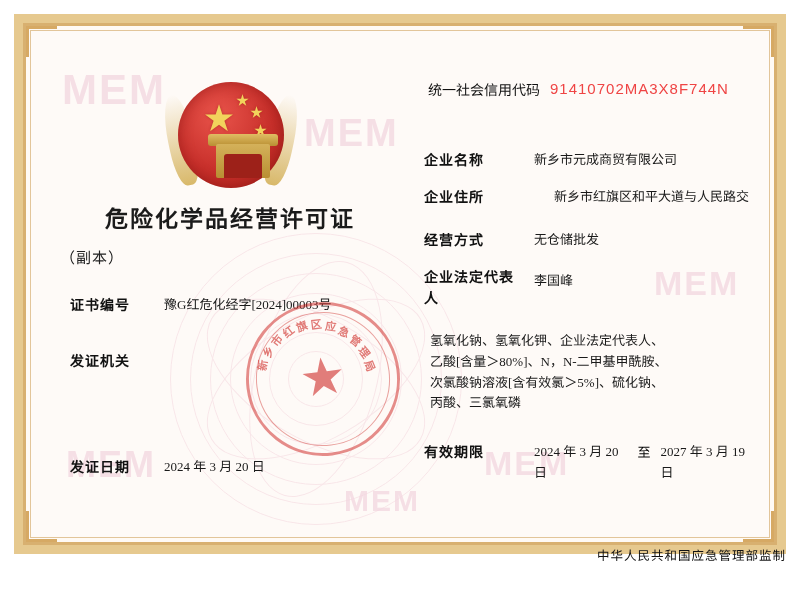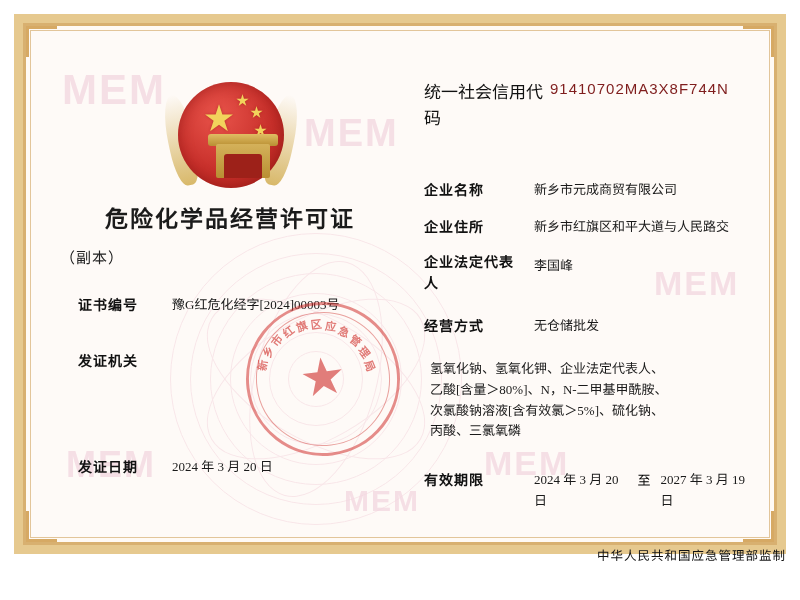--- a/index.html
+++ b/index.html
@@ -179,21 +179,21 @@
     width: 340px;
     text-align: left;
     font-size: 15px;
     color: #222;
     letter-spacing: 1px;
   }
 
   
   .left-fields {
     position: absolute;
-    left: 64px;
+    left: 56px;
     top: 280px;
     width: 330px;
   }
   .lf-row {
     display: flex;
     align-items: flex-start;
     margin-bottom: 36px;
   }
   .lf-label {
     width: 86px;
@@ -234,27 +234,28 @@
     font-size: 13px;
     color: #1a1a1a;
     line-height: 1.6;
     padding-left: 6px;
   }
   .rf-row.tall { margin-bottom: 14px; }
   .rf-code {
     font-family: "Liberation Sans", sans-serif;
     font-size: 15px;
     letter-spacing: 1px;
-    color: #7f1d1d;
+    color: #ef4444;
     padding-left: 6px;
   }
   .rf-small-label {
-    font-size: 17px;
+    font-size: 14px;
     font-weight: normal;
     letter-spacing: 0;
+    text-align: center;
   }
 
   .validity-row {
     display: flex;
     align-items: flex-start;
   }
   .validity-sep {
     margin: 0 10px;
     font-size: 13px;
   }
@@ -406,35 +407,35 @@
     <div class="rf-row">
       <div class="rf-label rf-small-label" style="width:120px;flex:0 0 120px;">统一社会信用代码</div>
       <div class="rf-code">91410702MA3X8F744N</div>
     </div>
 
     <div class="rf-row" style="margin-top:49px;">
       <div class="rf-label">企业名称</div>
       <div class="rf-value">新乡市元成商贸有限公司</div>
     </div>
 
-    <div class="rf-row tall" style="margin-top:14px;">
+    <div class="rf-row tall" style="margin-top:14px;gap:20px;">
       <div class="rf-label">企业住所</div>
       <div>
         <div class="rf-value">新乡市红旗区和平大道与人民路交</div>
       </div>
     </div>
 
+    <div class="rf-row" style="margin-top:22px;">
+      <div class="rf-label">经营方式</div>
+      <div class="rf-value">无仓储批发</div>
+    </div>
+
     <div class="rf-row" style="margin-top:12px;">
       <div class="rf-label">企业法定代表人</div>
       <div class="rf-value" style="padding-top:4px;">李国峰</div>
-    </div>
-
-    <div class="rf-row" style="margin-top:22px;">
-      <div class="rf-label">经营方式</div>
-      <div class="rf-value">无仓储批发</div>
     </div>
 
     <div class="rf-row" style="margin-top:22px;">
       <div>
         <div class="rf-value">氢氧化钠、氢氧化钾、企业法定代表人、</div>
         <div class="rf-value">乙酸[含量＞80%]、N，N-二甲基甲酰胺、</div>
         <div class="rf-value">次氯酸钠溶液[含有效氯＞5%]、硫化钠、</div>
         <div class="rf-value">丙酸、三氯氧磷</div>
       </div>
     </div>

